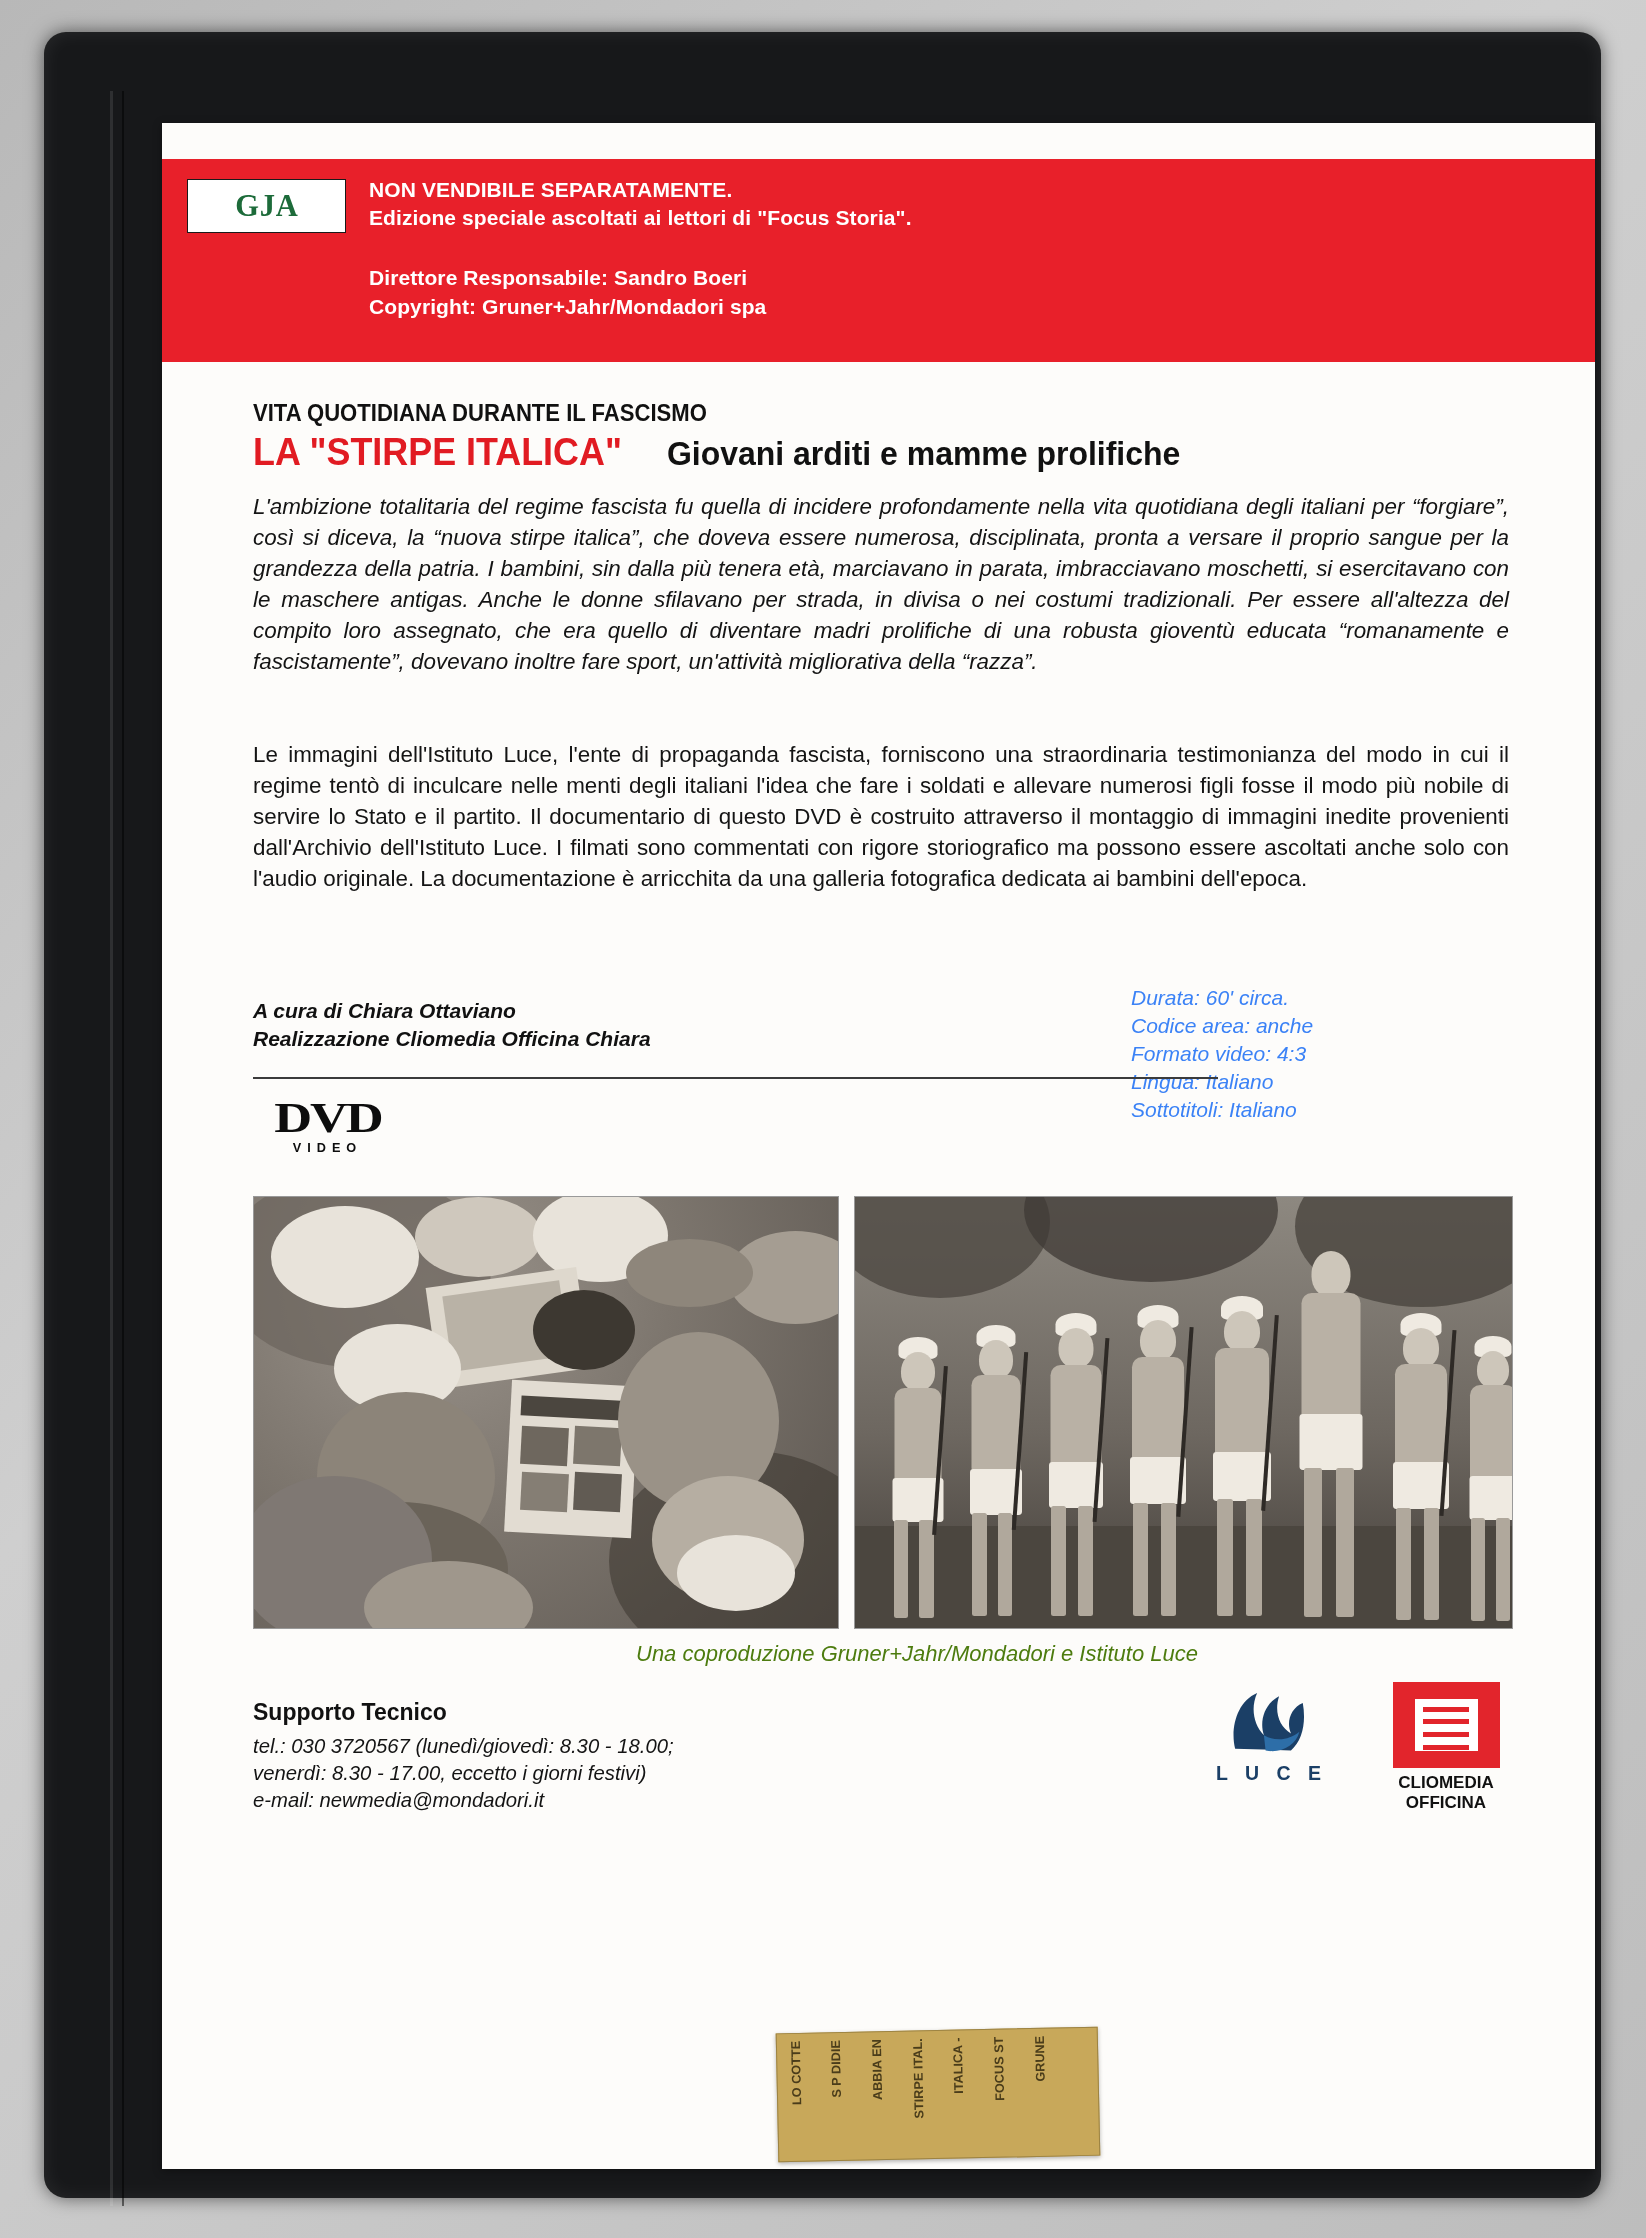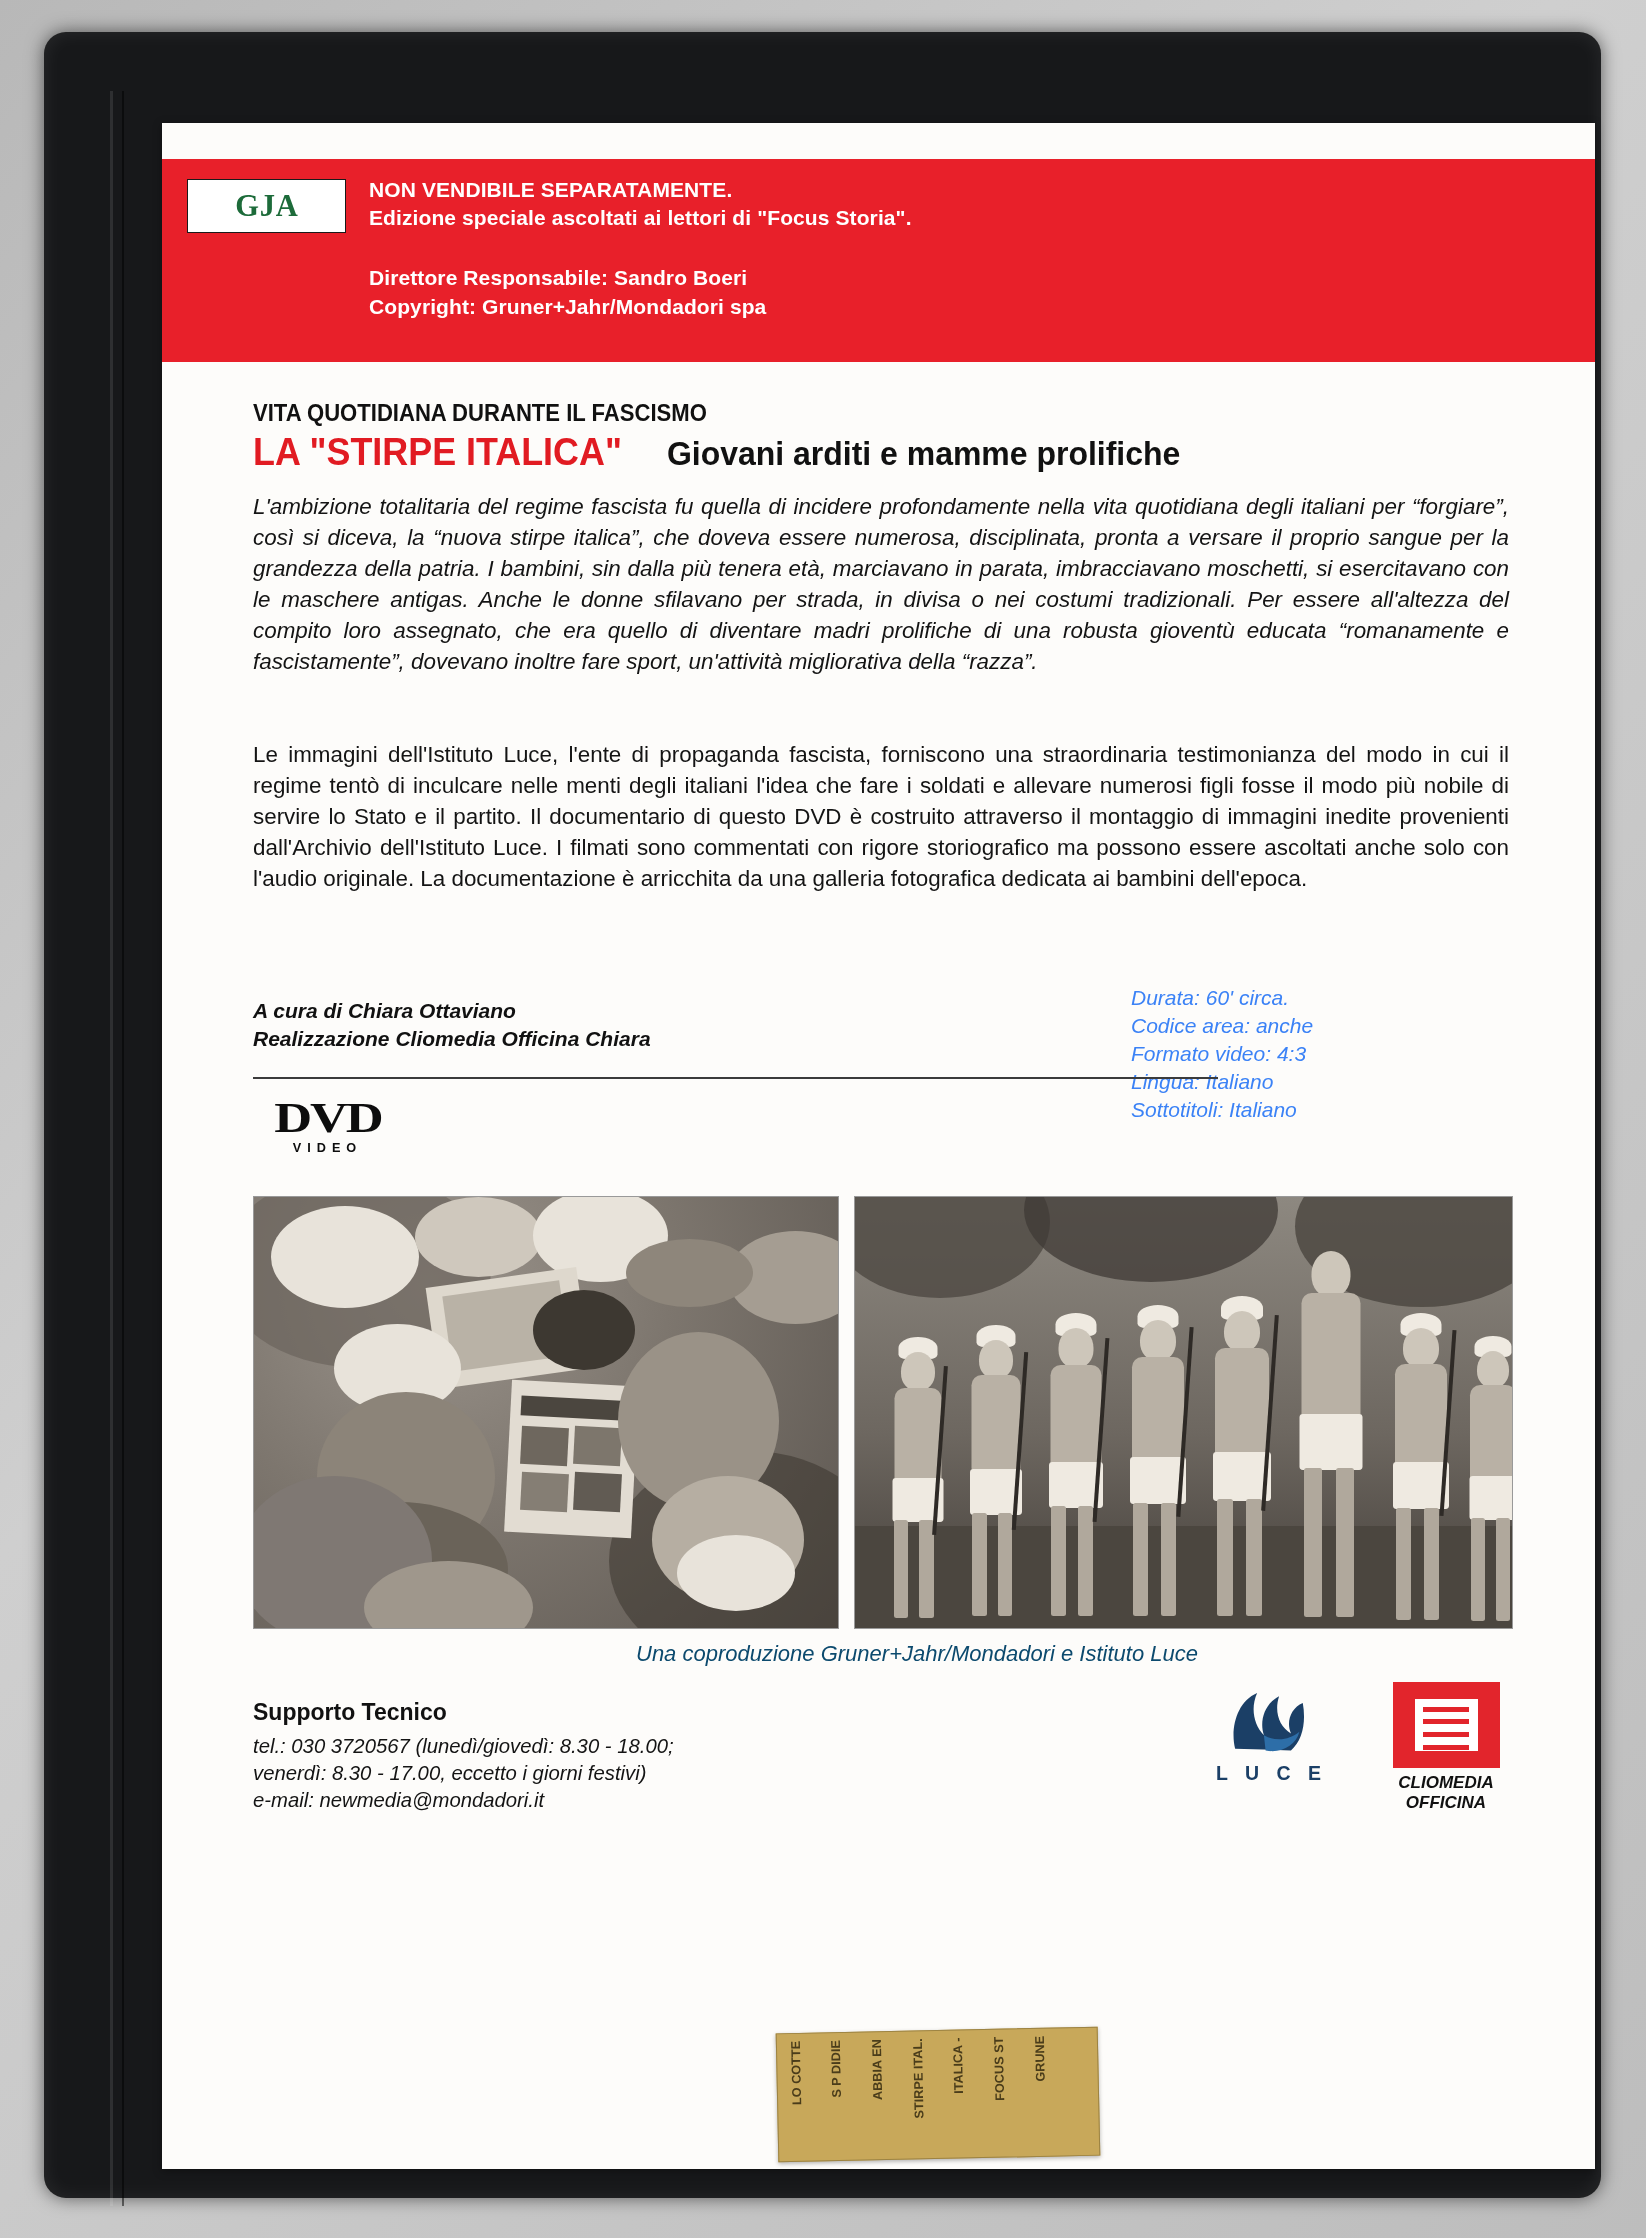--- a/index.html
+++ b/index.html
@@ -122,21 +122,21 @@
   .img-left{
     position:absolute;left:91px;top:834px;width:584px;height:431px;
     background:#6e6a66;overflow:hidden;border:0.8px solid #999;
   }
   .img-right{
     position:absolute;left:692px;top:834px;width:657px;height:431px;
     background:#7b7773;overflow:hidden;border:0.8px solid #999;
   }
   .caption{
     position:absolute;left:474px;top:1279px;width:875px;text-align:left;
-    font-size:22px;font-style:italic;color:#0c4a6e;
+    font-size:22px;font-style:italic;color:#4d7c0f;
   }
 
   
   .support-title{
     position:absolute;left:91px;top:1337px;font-size:23px;font-weight:bold;color:#111;
   }
   .support-lines{
     position:absolute;left:91px;top:1371px;font-size:20.3px;line-height:27px;
     font-style:italic;color:#141414;
   }
@@ -145,21 +145,21 @@
   .luce{
     position:absolute;left:1042px;top:1324px;width:135px;height:110px;text-align:center;
   }
   .luce .mark{
     width:93px;height:73px;margin:0 auto;position:relative;
   }
   .luce .mark svg{display:block;}
   .luce .txt{font-size:19.5px;letter-spacing:6px;font-weight:bold;color:#1b3f66;margin-top:3.4px;}
 
   .cliomedia{
-    position:absolute;left:1212px;top:1320px;width:144px;text-align:center;font-style:italic;
+    position:absolute;left:1212px;top:1320px;width:144px;text-align:center;
   }
   .clio-box{
     width:107px;height:86px;margin:0 auto;background:#e2252c;position:relative;
   }
   .clio-box .page{
     position:absolute;left:22px;top:17px;width:63px;height:52px;background:#fff;
   }
   .clio-box .page i{
     display:block;height:5.1px;background:#e2252c;margin:7.6px 8.5px 0 8.5px;
   }

